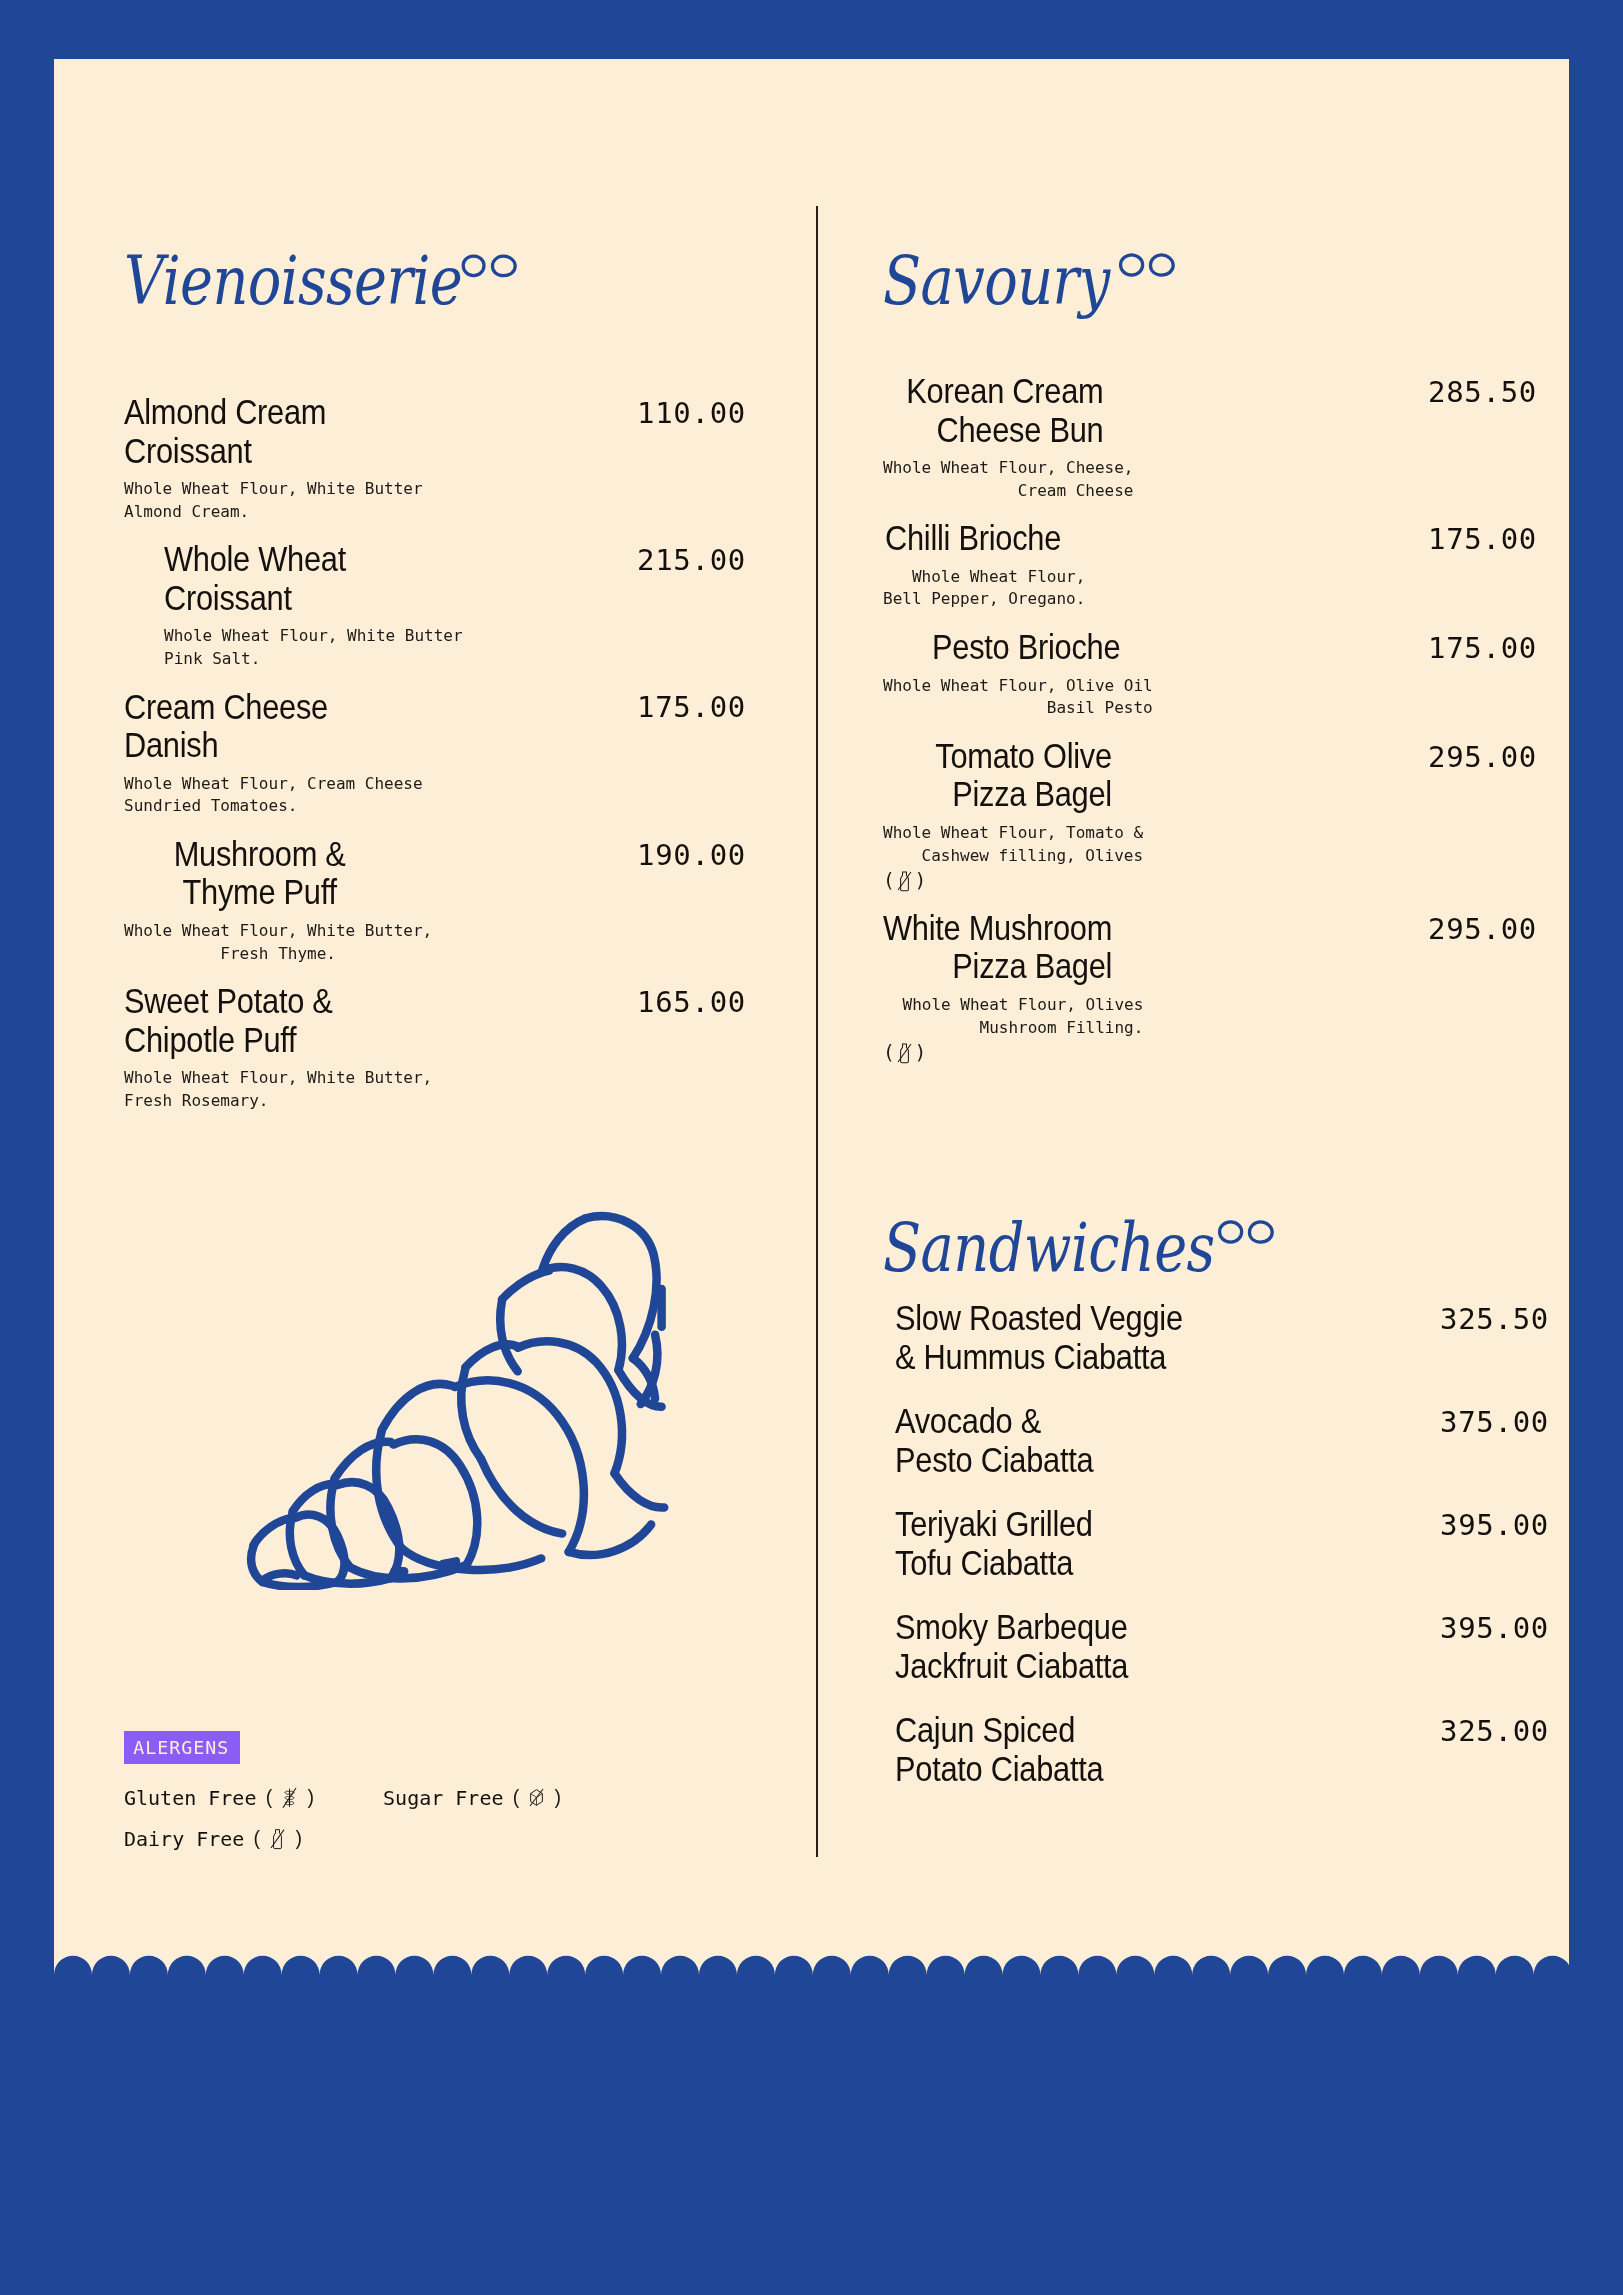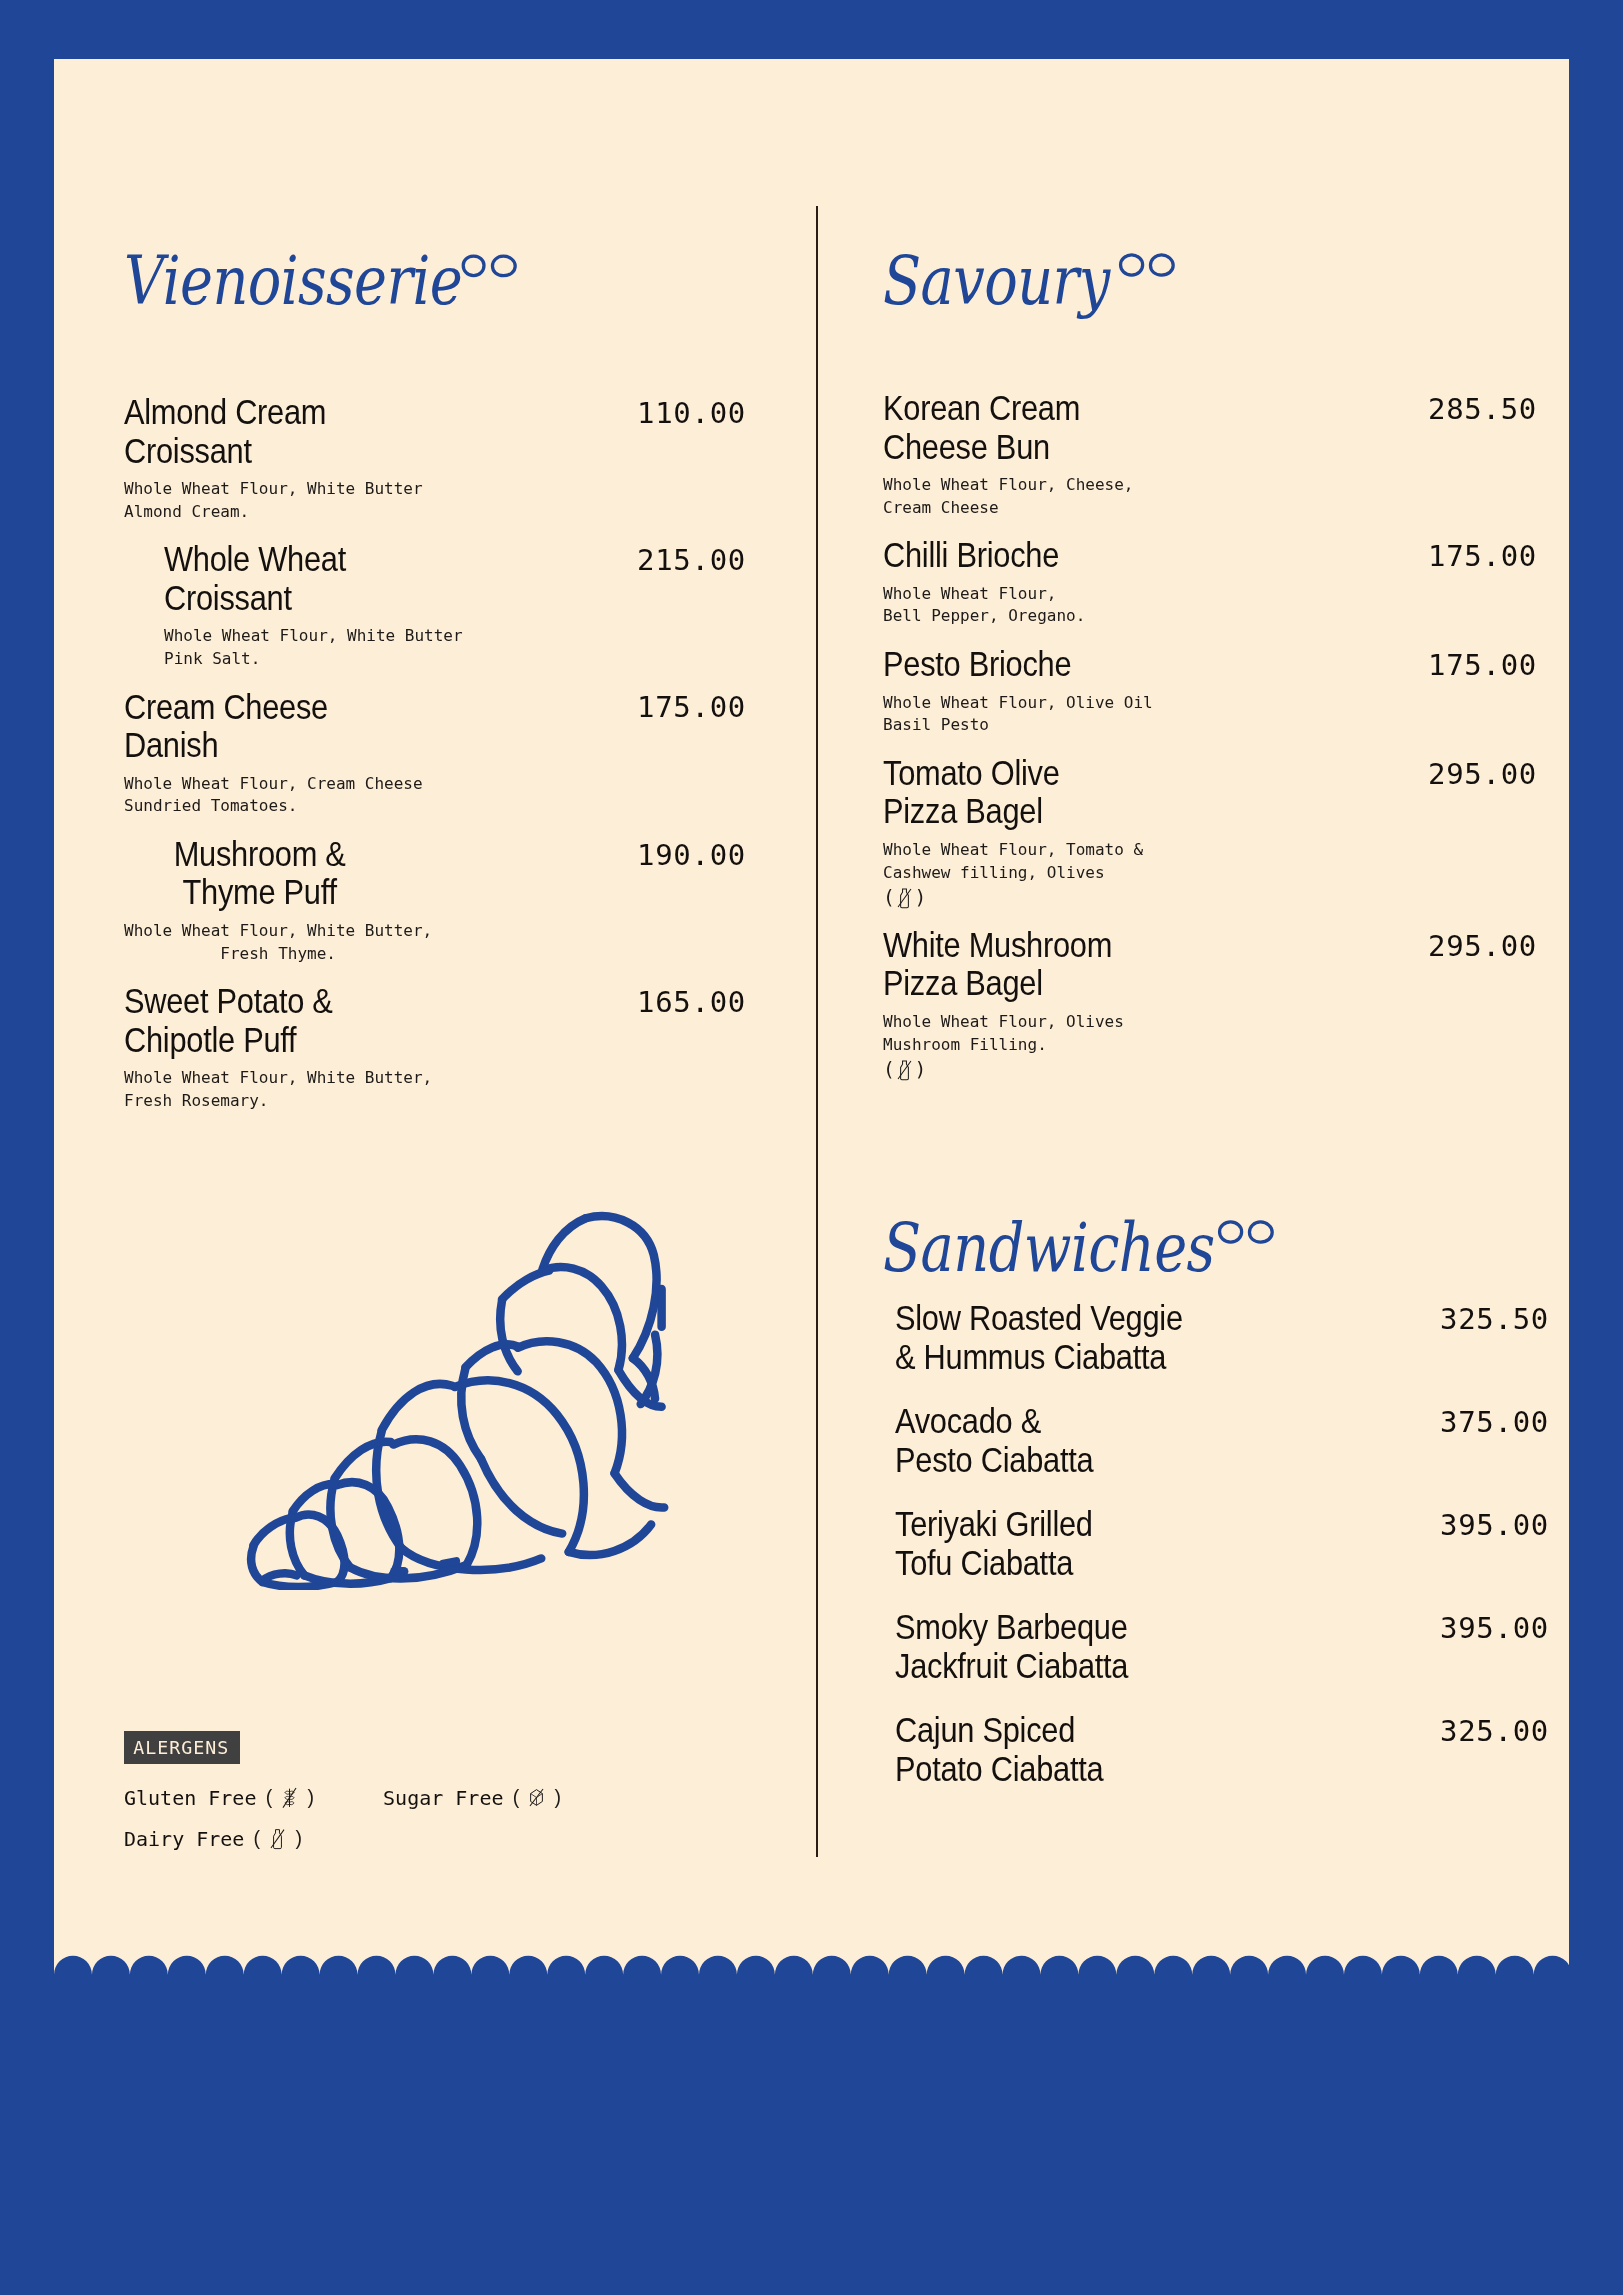--- a/index.html
+++ b/index.html
@@ -134,21 +134,21 @@
 
   
   #allergens {
     position: absolute;
     left: 124px;
     top: 1731px;
     width: 523px;
   }
   #allergens-badge {
     display: inline-block;
-    background: #404040;
+    background: #8b5cf6;
     color: #fdeed8;
     font-family: "DejaVu Sans Mono", "Liberation Mono", monospace;
     font-size: 18.3px;
     letter-spacing: 1px;
     padding: 5.9px 10.5px 5.9px 9.2px;
   }
   .allergen-rows { margin-top: 22px; }
   .allergen-row {
     display: flex;
     align-items: center;
@@ -298,21 +298,21 @@
   <div class="section-head" style="position:absolute; top:247px; left:0;">
     <div class="section-title">Savoury</div>
     <div class="head-ornament" style="margin-left:-43px;">
       <svg width="65" height="39" viewBox="0 0 100 60">
         <path d="M24 6 C33 6 41 13 41 21 C41 30 34 37 24 37 C14 37 7 30 7 21 C7 13 15 6 24 6 Z" fill="none" stroke="#1f4697" stroke-width="5"></path>
         <path d="M70 6 C80 6 88 14 88 22 C88 31 80 37 70 37 C60 37 53 31 53 22 C53 14 60 6 70 6 Z" fill="none" stroke="#1f4697" stroke-width="5"></path>
       </svg>
     </div>
   </div>
 
-  <div style="position:absolute; top:389px; left:0; width:654px;">
+  <div style="position:absolute; top:372px; left:0; width:654px;text-align:right;">
 
     <div class="item" style="margin-bottom:17px;">
       <div class="item-main">
         <div class="item-name">Korean Cream
 Cheese Bun</div>
         <div class="item-desc">Whole Wheat Flour, Cheese,
 Cream Cheese</div>
       </div>
       <div class="item-price">285.50</div>
     </div>

